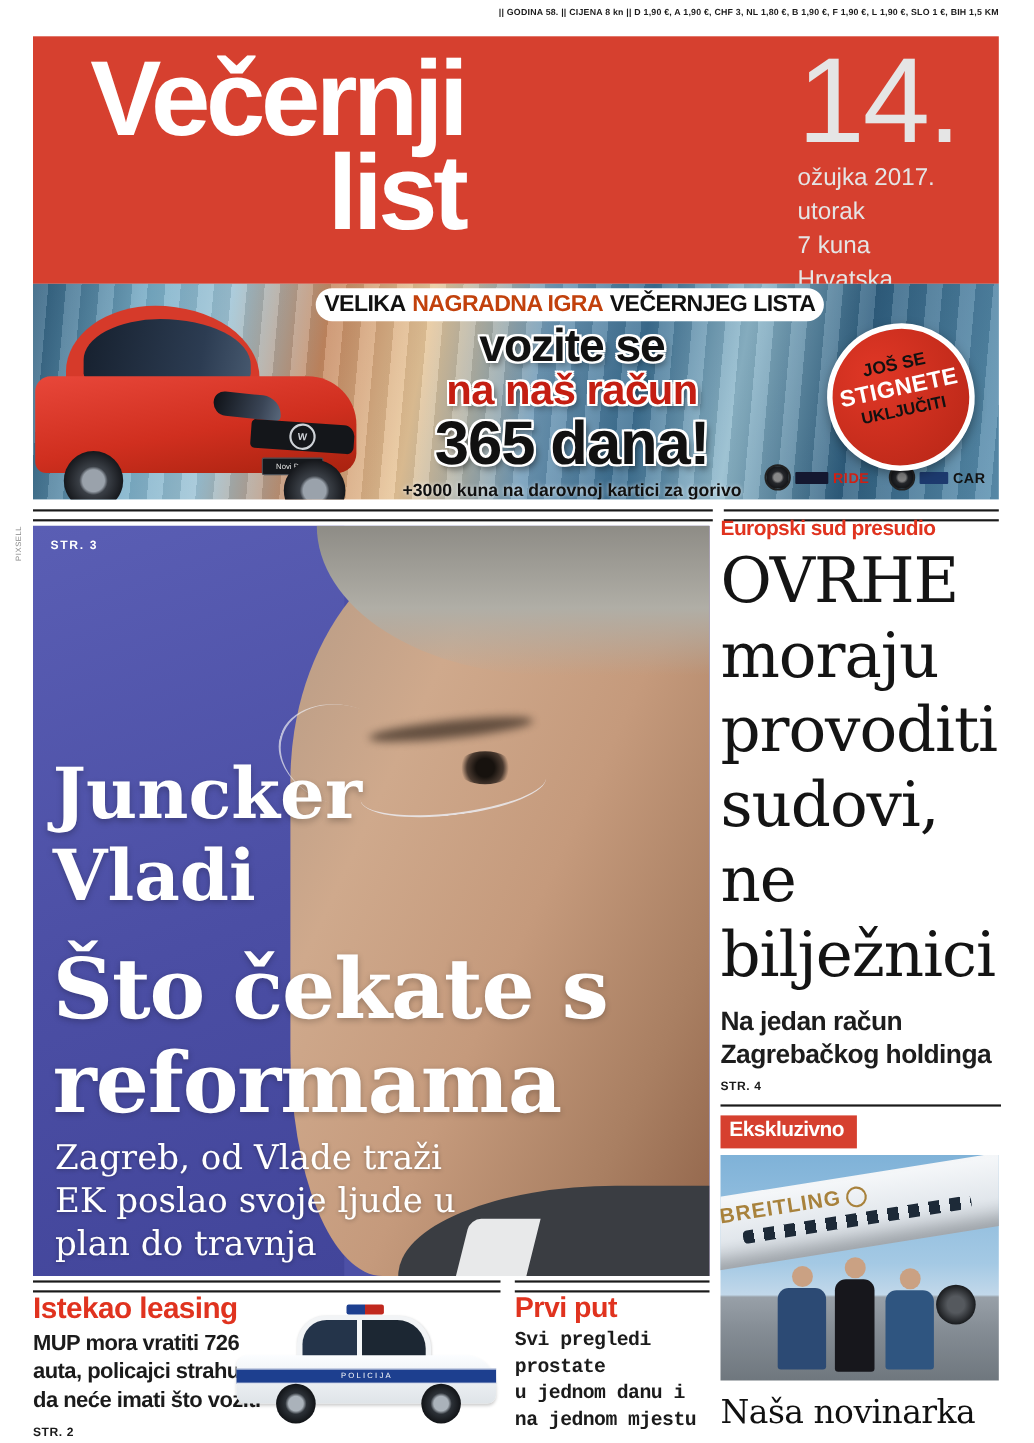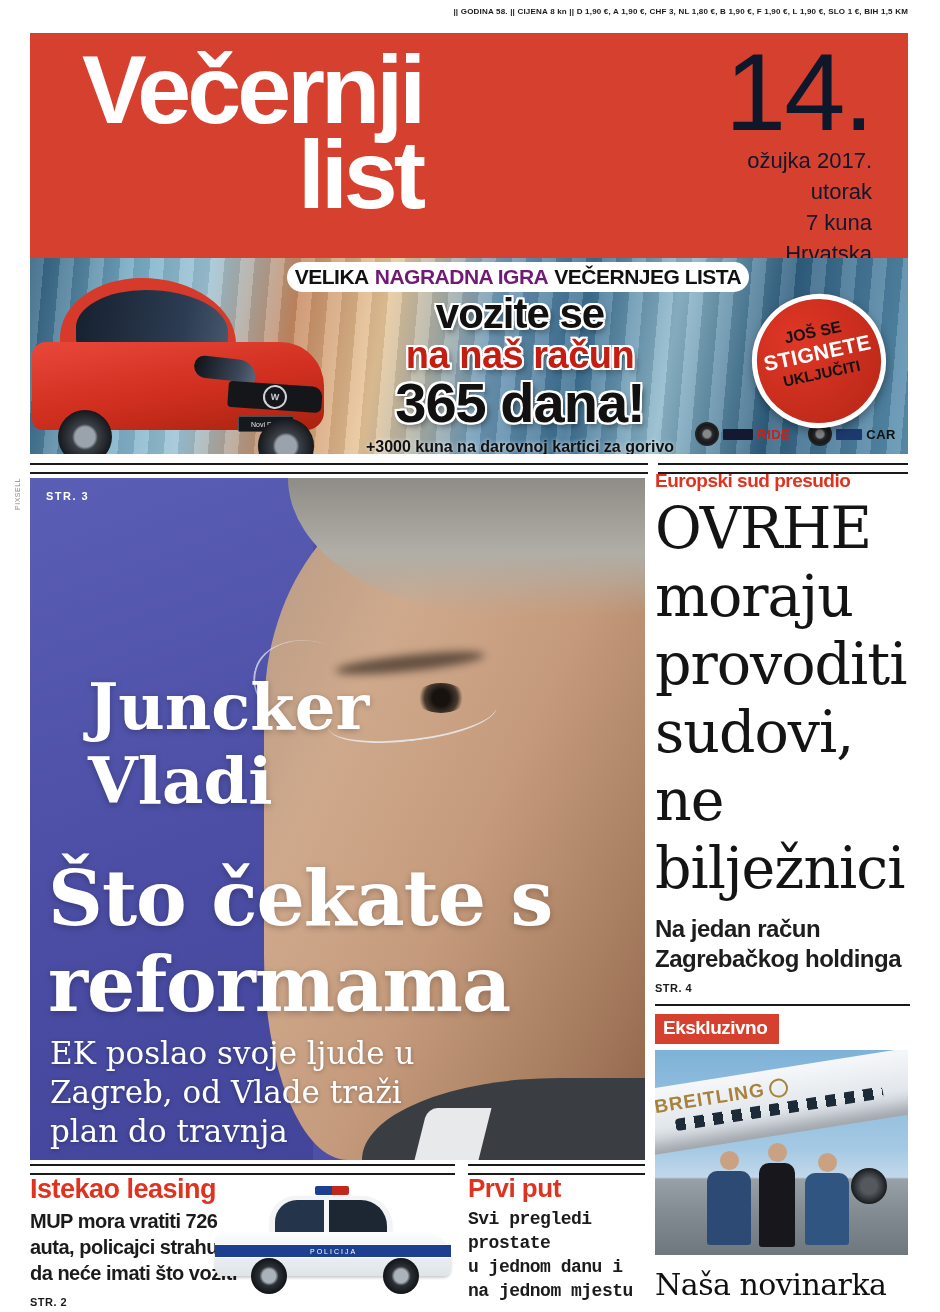--- a/index.html
+++ b/index.html
@@ -7,32 +7,32 @@
         font-family:"Liberation Sans",sans-serif;}
 
   
   .info-line{position:absolute;top:7px;right:32px;font-size:8px;font-weight:700;color:#1a1a1a;letter-spacing:.2px;}
 
   
   .masthead{position:absolute;left:30px;top:33px;width:878px;height:225px;background:#d6402f;}
   .logo{position:absolute;left:52px;top:10px;color:#fff;font-weight:700;letter-spacing:-4px;
         font-size:97px;line-height:93px;}
   .logo .l2{text-align:right;margin-top:-8px;}
-  .date-block{position:absolute;right:36px;top:8px;text-align:right;color:#0f172a;}
+  .date-block{position:absolute;right:36px;top:8px;text-align:left;color:#e5e5e5;}
   .date-day{font-size:110px;line-height:102px;font-weight:300;letter-spacing:-2px;}
   .date-sub{font-size:22px;line-height:27px;font-weight:500;margin-top:4px;}
 
   
   .ad{position:absolute;left:30px;top:258px;width:878px;height:196px;overflow:hidden;
       background:linear-gradient(100deg,#2e5d7d 0%,#79aec8 12%,#9ec4d6 20%,#c78a62 30%,#e8c79a 40%,#6f9ab8 52%,#3c6f92 62%,#8fb9cc 72%,#2f5f80 84%,#5c92b2 100%);}
   .ad::after{content:"";position:absolute;inset:0;
       background:repeating-linear-gradient(95deg,rgba(255,255,255,.14) 0 14px,rgba(0,0,0,.07) 14px 30px);}
   .ad-pill{position:absolute;left:257px;top:4px;width:462px;height:30px;background:#fff;border-radius:16px;
       display:flex;align-items:center;justify-content:center;font-size:21px;font-weight:800;letter-spacing:-.5px;color:#111;z-index:5;white-space:nowrap;}
-  .ad-pill .hl{color:#701a75;padding:0 6px;}
+  .ad-pill .hl{color:#c2410c;padding:0 6px;}
   .ad-center{position:absolute;left:190px;top:34px;width:600px;text-align:center;z-index:4;}
   .outline-w{text-shadow:-2px -2px 0 #fff,2px -2px 0 #fff,-2px 2px 0 #fff,2px 2px 0 #fff,0 -2px 0 #fff,0 2px 0 #fff,-2px 0 0 #fff,2px 0 0 #fff,3px 4px 6px rgba(0,0,0,.45);}
   .ad-l1{font-size:42px;font-weight:800;color:#111;letter-spacing:-1px;line-height:44px;}
   .ad-l2{font-size:38px;font-weight:800;color:#c41e12;letter-spacing:-.5px;line-height:38px;}
   .ad-l3{font-size:56px;font-weight:800;color:#111;letter-spacing:-1px;line-height:58px;}
   .ad-sub{font-size:16px;font-weight:700;color:#111;margin-top:6px;text-shadow:0 0 4px rgba(255,255,255,.8);}
   .badge{position:absolute;left:722px;top:36px;width:124px;height:124px;border-radius:50%;z-index:6;
       background:radial-gradient(circle at 35% 30%,#e03726,#c02a1a 75%);border:5px solid #fff;
       transform:rotate(-12deg);box-shadow:0 4px 10px rgba(0,0,0,.35);text-align:center;}
   .badge .b1{margin-top:24px;font-size:16px;font-weight:800;color:#111;}
@@ -87,22 +87,22 @@
       background:radial-gradient(circle,#17120e 28%,#4a3a30 55%,rgba(74,58,48,0) 72%);}
   .pm-glass1{position:absolute;right:24%;top:31.5%;width:170px;height:46px;border-bottom:2px solid rgba(235,235,240,.85);
       border-radius:50%;transform:rotate(-7deg);}
   .pm-glass2{position:absolute;right:44%;top:24%;width:120px;height:90px;border-left:2px solid rgba(235,235,240,.7);
       border-radius:50%;transform:rotate(18deg);}
   .pm-shoulder{position:absolute;right:0;bottom:0;width:46%;height:12%;background:#3a3d42;
       border-top-left-radius:70% 100%;}
   .pm-collar{position:absolute;right:26%;bottom:0;width:64px;height:52px;background:#e8e9ea;
       transform:skewX(-14deg);border-top-left-radius:10px;}
   .pm-pageref{position:absolute;left:16px;top:12px;color:#fff;font-size:11px;font-weight:700;letter-spacing:1.5px;}
-  .pm-title{position:absolute;left:18px;top:192px;color:#fff;font-family:"DejaVu Serif",serif;font-weight:700;
-      font-size:64px;line-height:74px;text-shadow:0 2px 6px rgba(0,0,0,.25);margin-left:40px;}
+  .pm-title{position:absolute;left:18px;top:208px;color:#fff;font-family:"DejaVu Serif",serif;font-weight:700;
+      font-size:64px;line-height:74px;text-shadow:0 2px 6px rgba(0,0,0,.25);}
   .pm-head{position:absolute;left:18px;top:378px;color:#fff;font-family:"DejaVu Serif",serif;font-weight:700;
       font-size:76px;line-height:86px;letter-spacing:-1px;text-shadow:0 2px 6px rgba(0,0,0,.25);}
   .pm-sub{position:absolute;left:20px;top:556px;color:#fff;font-family:"DejaVu Serif",serif;
       font-size:31px;line-height:39px;text-shadow:0 1px 4px rgba(0,0,0,.3);}
   .photo-credit{position:absolute;left:14px;top:478px;font-size:7px;color:#8a8a8a;letter-spacing:.5px;
       writing-mode:vertical-rl;transform:rotate(180deg);}
 
   
   .rcol{position:absolute;left:655px;top:470px;width:255px;}
   .kicker{color:#e0331f;font-weight:800;letter-spacing:-.5px;}
@@ -246,22 +246,22 @@
     <div class="pm-pageref">STR. 3</div>
     <div class="pm-title">
       <div>Juncker</div>
       <div>Vladi</div>
     </div>
     <div class="pm-head">
       <div>Što čekate s</div>
       <div>reformama</div>
     </div>
     <div class="pm-sub">
+      <div>Zagreb, od Vlade traži</div>
       <div>EK poslao svoje ljude u</div>
-      <div>Zagreb, od Vlade traži</div>
       <div>plan do travnja</div>
     </div>
   </section>
 
   <aside class="rcol">
     <div class="kicker rc-kicker">Europski sud presudio</div>
     <div class="rc-head">
       <div>OVRHE</div>
       <div>moraju</div>
       <div>provoditi</div>

